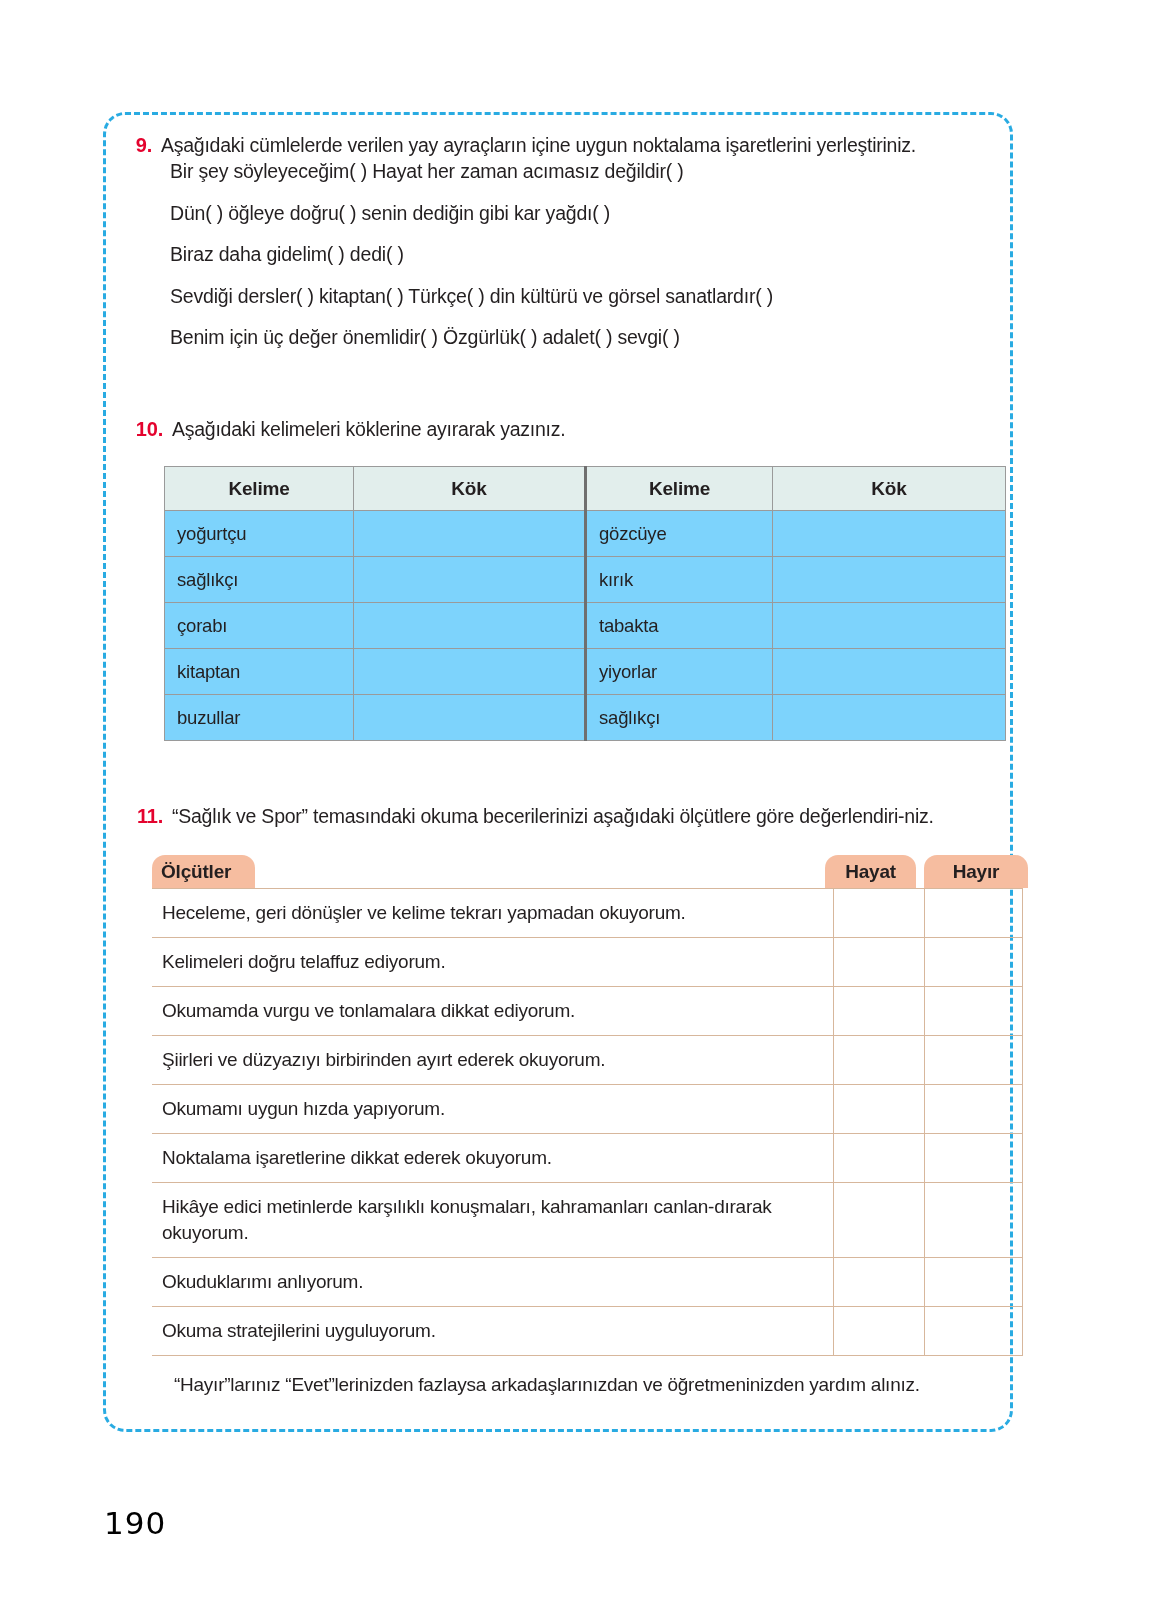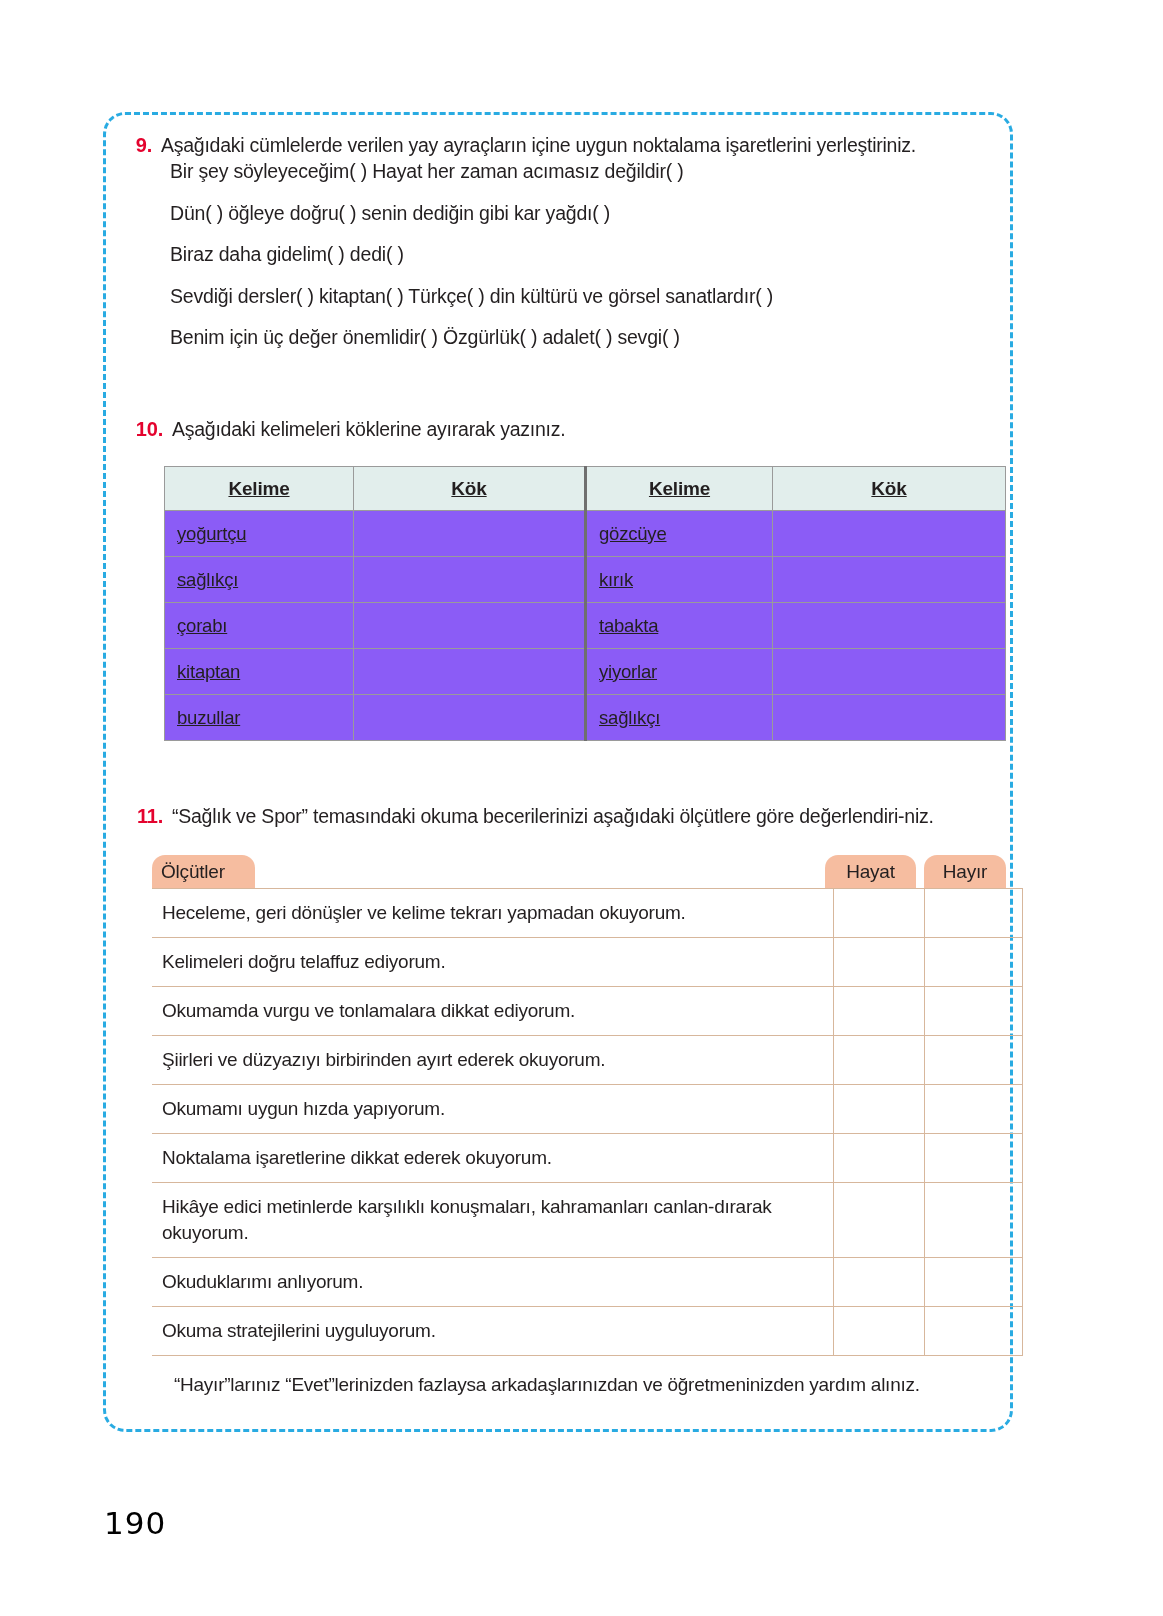--- a/index.html
+++ b/index.html
@@ -81,33 +81,32 @@
   table.kok {
     border-collapse: collapse;
     width: 841px;
     table-layout: fixed;
   }
   table.kok th, table.kok td {
     border: 1px solid #9a9a9a;
     height: 43px;
     font-size: 18.5px;
     letter-spacing: -0.2px;
-    text-decoration: underline;
   }
   table.kok th {
     background: #e2eeec;
     font-weight: bold;
     text-align: center;
     font-size: 19px;
     height: 41px;
   }
   table.kok td {
     text-align: left;
     padding-left: 12px;
-    background: #8b5cf6;
+    background: #7dd3fc;
   }
   table.kok .grp-div {
     border-left: 3px solid #6f6f6f;
   }
 
   
   #check-wrap {
     margin-top: 26px;
     padding-left: 21px;
     position: relative;
@@ -117,39 +116,39 @@
     height: 33px;
   }
   .tab {
     position: absolute;
     bottom: 0;
     height: 33px;
     background: #f6bda0;
     border-radius: 13px 13px 0 0;
     box-sizing: border-box;
     font-size: 19px;
-    font-weight: normal;
+    font-weight: bold;
     line-height: 33px;
     letter-spacing: -0.2px;
     color: #231f20;
   }
   #tab-olcutler {
     left: 0;
     width: 103px;
     padding-left: 9px;
     text-align: left;
   }
   #tab-evet {
     left: 673px;
     width: 91px;
     text-align: center;
   }
   #tab-hayir {
     left: 772px;
-    width: 82px;
+    width: 104px;
     text-align: center;
   }
 
   table.check {
     border-collapse: collapse;
     width: 870px;
     table-layout: fixed;
     margin-top: 0;
   }
   table.check td {

